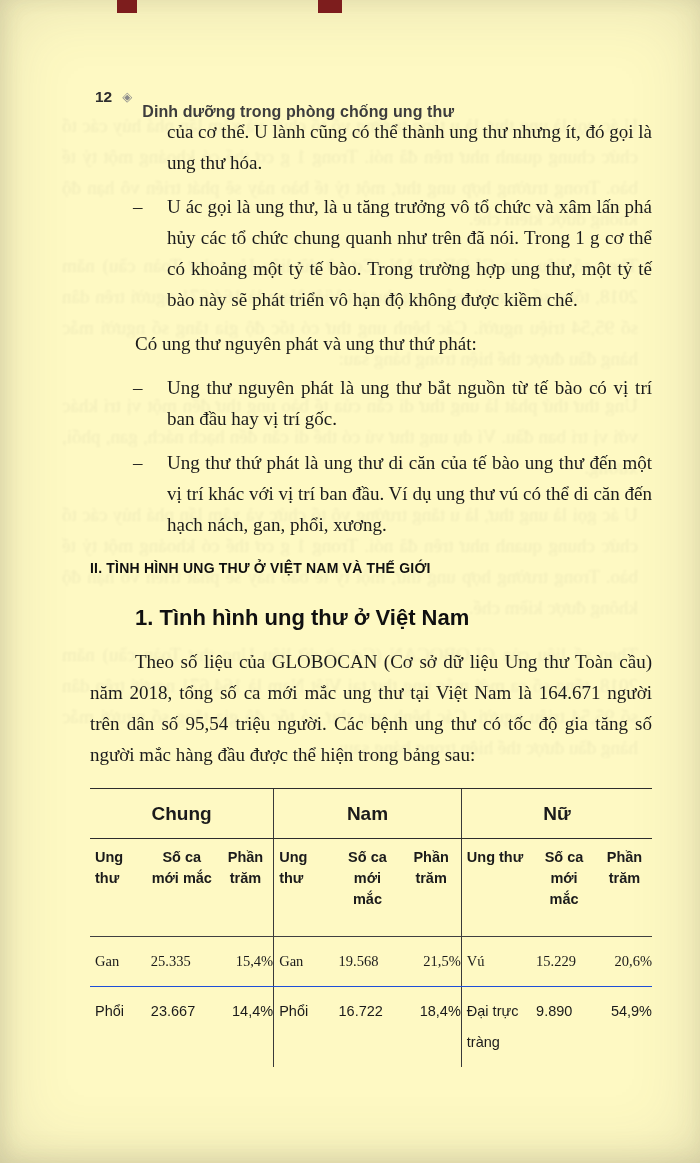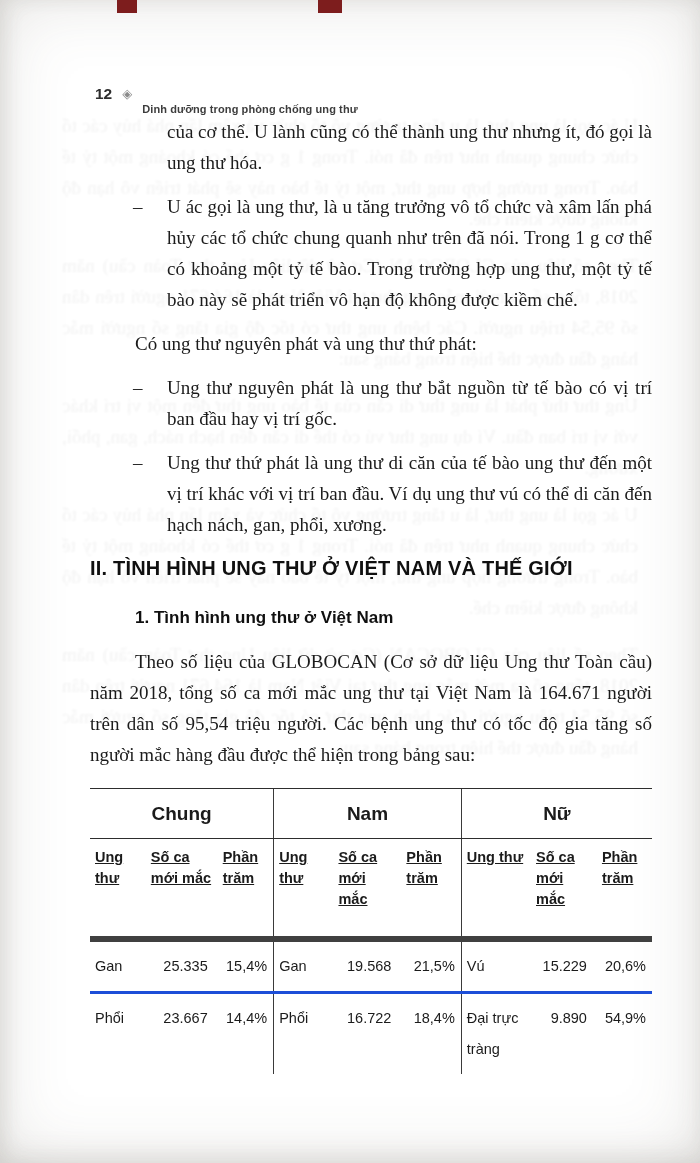--- a/index.html
+++ b/index.html
@@ -1,21 +1,21 @@
 <!DOCTYPE html>
 <html><head>
 <meta charset="utf-8">
 <style>
   * { margin:0; padding:0; box-sizing:border-box; }
   html,body { width:700px; height:1163px; }
   body { background:#e8e6e1; font-family:"Liberation Serif", serif; }
 
   .page {
     position:relative; width:700px; height:1163px; overflow:hidden;
-    background:#ffffff;
+    background:#fef9c3;
     box-shadow: inset 0 0 70px rgba(95,88,75,.16),
                 inset 0 -10px 26px rgba(95,88,75,.10),
                 inset 6px 0 18px rgba(95,88,75,.08);
   }
 
   
   .bleed {
     position:absolute; inset:0; z-index:0;
     padding:110px 62px 0 62px;
     transform:scaleX(-1);
@@ -29,60 +29,60 @@
   .edge-mark.m1 { left:117px; width:20px; }
   .edge-mark.m2 { left:318px; width:24px; }
 
   .running-head {
     position:absolute; top:72px; left:95px; right:43px; z-index:2;
     display:flex; align-items:center; gap:10px;
     font-family:"Liberation Sans", sans-serif;
   }
   .pagenum { font-weight:700; font-size:15.5px; color:#2e2e2e; }
   .ornament { color:#8a8a8a; font-size:13px; line-height:1; }
-  .running-title { font-size:11px; font-weight:600; color:#3d3d3d; letter-spacing:.1px;margin-top:31px; }
+  .running-title { font-size:16px; font-weight:600; color:#3d3d3d; letter-spacing:.1px;margin-top:31px; }
 
   .body-block {
     position:absolute; top:116px; left:90px; width:562px; z-index:2;
     color:#1b1b1b; font-size:19px; line-height:31px; text-align:justify;
   }
   p.cont { margin-left:77px; margin-bottom:13px; }
   .dash-item { position:relative; margin-left:77px; margin-bottom:13px; }
   .dash-item .dash { position:absolute; left:-34px; top:0; }
   p.indent { text-indent:45px; margin-bottom:13px; }
 
   h2.section {
-    font-family:"Liberation Sans", sans-serif; font-size:20px; font-weight:700;
+    font-family:"Liberation Sans", sans-serif; font-size:14px; font-weight:700;
     color:#101010; margin:12px 0 18px; letter-spacing:.2px; text-align:left;
   }
   h3.subsection {
-    font-family:"Liberation Sans", sans-serif; font-size:17px; font-weight:700;
+    font-family:"Liberation Sans", sans-serif; font-size:22px; font-weight:700;
     color:#101010; margin:0 0 13px 45px; text-align:left;
   }
 
   table.stats {
     width:100%; border-collapse:collapse; margin-top:18px;
     font-family:"Liberation Sans", sans-serif; font-size:14.5px; color:#1b1b1b;
     text-align:left;
   }
   table.stats th, table.stats td { vertical-align:top; font-weight:400; }
   tr.group-row th {
     border-top:1.5px solid #2d2d2d; border-bottom:1px solid #2d2d2d;
     text-align:center; font-weight:700; font-size:19px; padding:9px 0;
   }
   tr.col-row th {
-    border-bottom:6px solid #404040; font-weight:700;
-    line-height:1.45; padding:8px 5px 26px;text-decoration:underline;
+    border-bottom:1px solid #404040; font-weight:700;
+    line-height:1.45; padding:8px 5px 26px;
   }
   .sep { border-left:1px solid #3a3a3a; }
-  tr.col-row .ch-num, tr.col-row .ch-pct { text-align:left; }
+  tr.col-row .ch-num, tr.col-row .ch-pct { text-align:center; }
   tbody td { padding:9px 5px; }
-  tbody tr.mid td { border-bottom:3px solid #1d4ed8; }
-  td.num { text-align:right; padding-right:10px; }
-  td.pct { text-align:right; padding-right:6px; }
+  tbody tr.mid td { border-bottom:1px solid #1d4ed8;font-family:Liberation Serif, serif; }
+  td.num { text-align:left; padding-right:10px; }
+  td.pct { text-align:right; padding-right:0; }
 </style>
 </head>
 <body>
 
 <div class="page">
 
   <div class="bleed" aria-hidden="true">
     <p>U ác gọi là ung thư, là u tăng trưởng vô tổ chức và xâm lấn phá hủy các tổ chức chung quanh như trên đã nói. Trong 1 g cơ thể có khoảng một tỷ tế bào. Trong trường hợp ung thư, một tỷ tế bào này sẽ phát triển vô hạn độ không được kiềm chế.</p>
     <p>Theo số liệu của GLOBOCAN (Cơ sở dữ liệu Ung thư Toàn cầu) năm 2018, tổng số ca mới mắc ung thư tại Việt Nam là 164.671 người trên dân số 95,54 triệu người. Các bệnh ung thư có tốc độ gia tăng số người mắc hàng đầu được thể hiện trong bảng sau:</p>
     <p>Ung thư thứ phát là ung thư di căn của tế bào ung thư đến một vị trí khác với vị trí ban đầu. Ví dụ ung thư vú có thể di căn đến hạch nách, gan, phổi, xương.</p>

